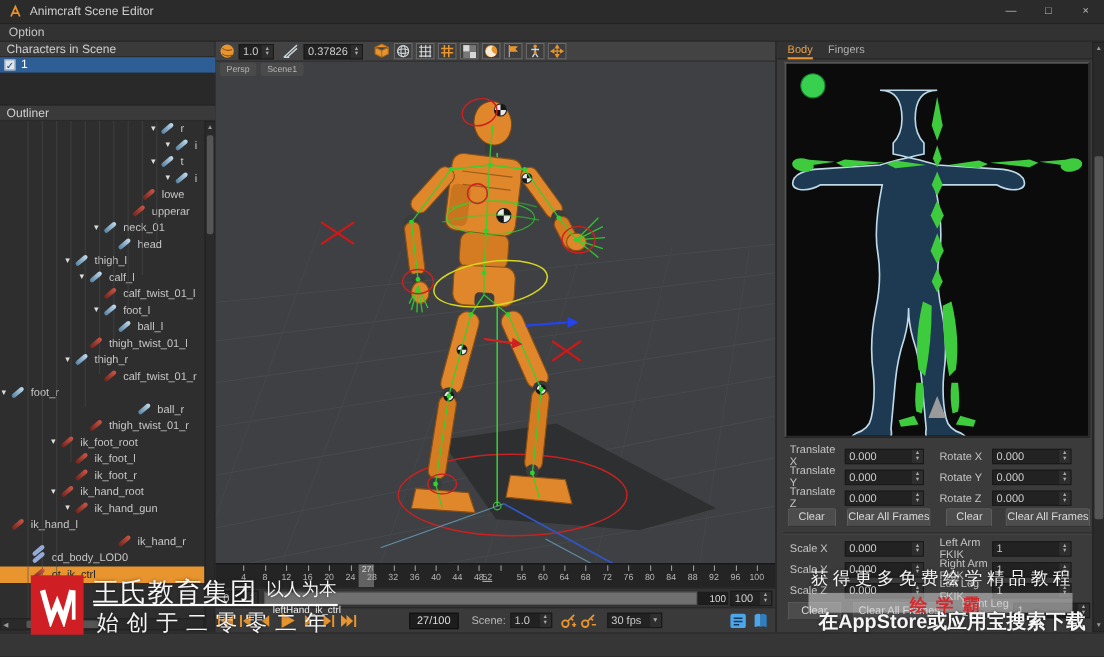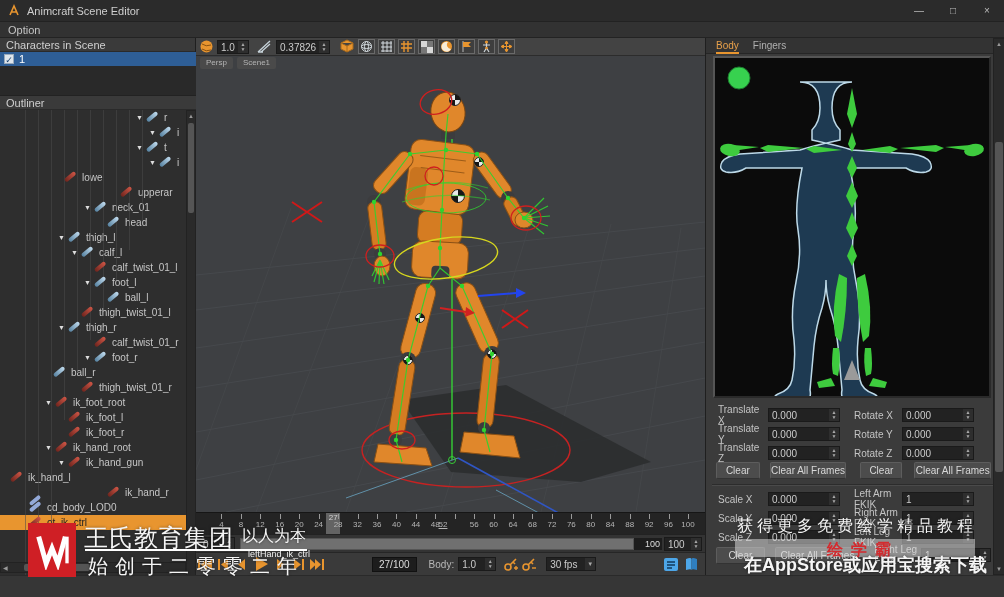--- a/index.html
+++ b/index.html
@@ -132,21 +132,21 @@
           </span>
           <span>t</span>
         </div>
         <div class="trow" style="padding-left: 149px;">
           <span class="tri">▼</span>
           <span class="bicon blue">
             <i></i>
           </span>
           <span>i</span>
         </div>
-        <div class="trow" style="padding-left: 54px;">
+        <div class="trow" style="padding-left: 119px;">
           <span style="width: 11px; flex: 0 0 11px;"></span>
           <span class="bicon red">
             <i></i>
           </span>
           <span>lowe</span>
         </div>
         <div class="trow" style="padding-left: 110px;">
           <span style="width: 11px; flex: 0 0 11px;"></span>
           <span class="bicon red">
             <i></i>
@@ -216,28 +216,28 @@
           </span>
           <span>thigh_r</span>
         </div>
         <div class="trow" style="padding-left: 84px;">
           <span style="width: 11px; flex: 0 0 11px;"></span>
           <span class="bicon red">
             <i></i>
           </span>
           <span>calf_twist_01_r</span>
         </div>
-        <div class="trow" style="padding-left: 84px;">
+        <div class="trow" style="">
           <span class="tri">▼</span>
           <span class="bicon blue">
             <i></i>
           </span>
           <span>foot_r</span>
         </div>
-        <div class="trow" style="padding-left: 43px;">
+        <div class="trow" style="padding-left: 115px;">
           <span style="width: 11px; flex: 0 0 11px;"></span>
           <span class="bicon blue">
             <i></i>
           </span>
           <span>ball_r</span>
         </div>
         <div class="trow" style="padding-left: 71px;">
           <span style="width: 11px; flex: 0 0 11px;"></span>
           <span class="bicon red">
             <i></i>
@@ -657,21 +657,21 @@
           </svg>
         </div>
       <div class="tpbtn">
           <svg width="14" height="11">
             <polygon points="0,0 6,5.5 0,11" fill="#e8952f"></polygon>
             <polygon points="5,0 11,5.5 5,11" fill="#e8952f"></polygon>
             <rect x="12" y="0" width="2" height="11" fill="#e8952f"></rect>
           </svg>
         </div>
       <div class="framebox" style="margin-left:46px;">27/100</div>
-      <span style="margin-left:12px;color:#b8b8b8;font-size:10px;">Body:</span>
+      <span style="margin-left:12px;color:#b8b8b8;font-size:10px;">Scene:</span>
       <div class="spin" style="width:38px;margin-left:4px;">
         <span class="sv">1.0</span>
         <span class="arr">
             <span>▲</span>
             <span>▼</span>
           </span>
       </div>
       <div class="tpbtn" style="margin-left:6px;">
           <svg width="14" height="13">
             <circle cx="4" cy="9" r="3" fill="none" stroke="#e8952f" stroke-width="1.6"></circle>

